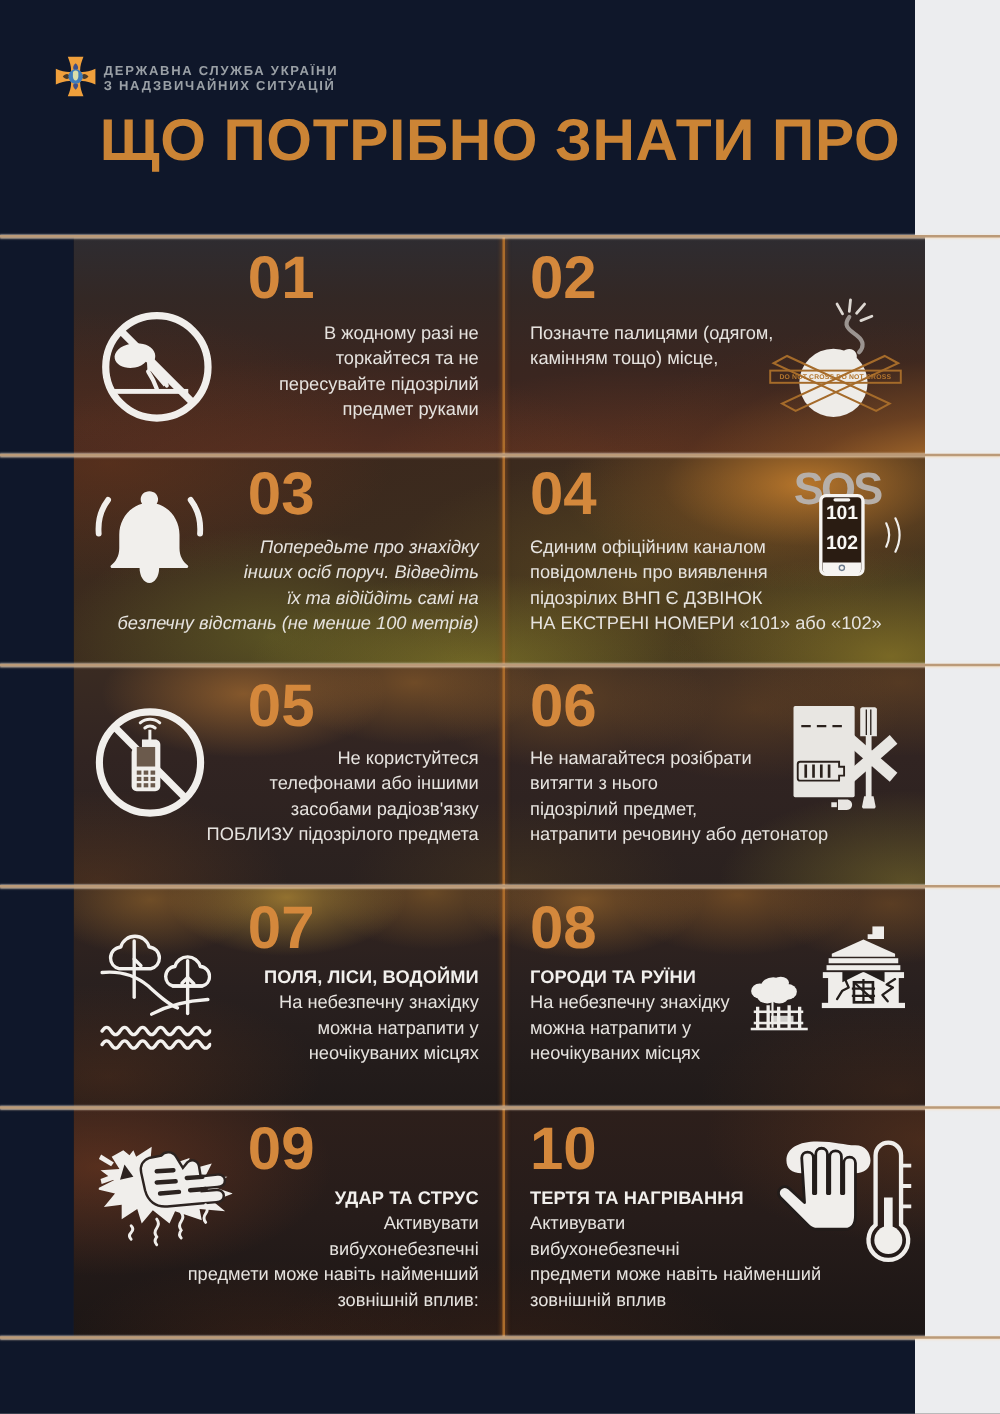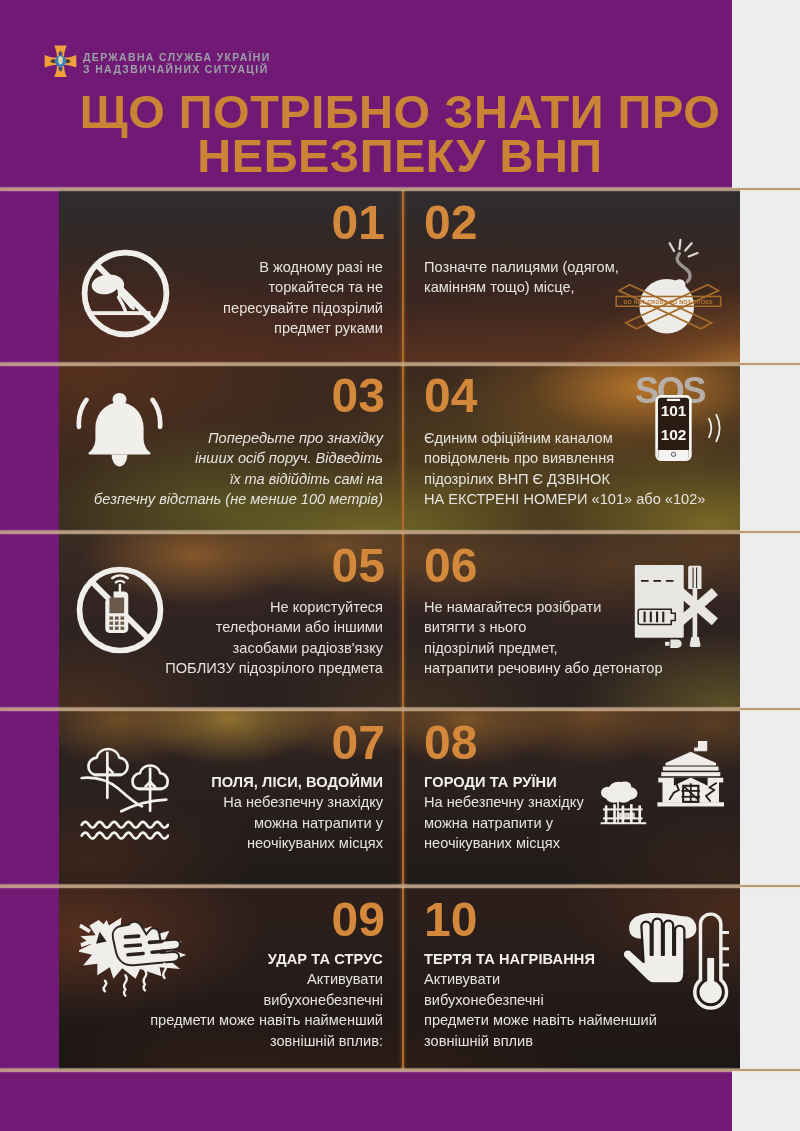--- a/index.html
+++ b/index.html
@@ -1,18 +1,18 @@
 <!DOCTYPE html>
 <html lang="uk"><head>
 <meta charset="utf-8">
 <title>ЩО ПОТРІБНО ЗНАТИ ПРО НЕБЕЗПЕКУ ВНП</title>
 <style>
   html,body{margin:0;padding:0;}
   body{width:800px;height:1131px;background:#ecedef;font-family:"Liberation Sans",sans-serif;overflow:hidden;position:relative;}
-  .poster{position:absolute;left:0;top:0;width:732px;height:1131px;background:#701a75;}
+  .poster{position:absolute;left:0;top:0;width:732px;height:1131px;background:#0f172a;}
 
   
   .brand{position:absolute;left:0;top:0;}
   .brand-logo{position:absolute;left:43.5px;top:43.5px;width:33px;height:34.5px;}
   .brand-text{position:absolute;left:83px;top:52px;color:#9aa0a6;font-size:10.4px;font-weight:700;letter-spacing:1.4px;line-height:11.8px;font-family:"Liberation Sans",sans-serif;}
   .brand-text div{white-space:nowrap;}
 
   .title{position:absolute;left:0;top:90px;width:800px;text-align:center;color:#cb8435;
          font-family:"Liberation Sans",sans-serif;font-weight:700;font-size:47px;line-height:44px;letter-spacing:0.5px;}
 
@@ -106,21 +106,21 @@
   .c03{left:0;top:175px;width:343px;height:168px;}
   .c04{left:345px;top:175px;width:336px;height:168px;}
   .c05{left:0;top:343px;width:343px;height:177px;}
   .c06{left:345px;top:343px;width:336px;height:177px;}
   .c07{left:0;top:520px;width:343px;height:177px;}
   .c08{left:345px;top:520px;width:336px;height:177px;}
   .c09{left:0;top:697px;width:343px;height:184px;}
   .c10{left:345px;top:697px;width:336px;height:184px;}
 
   
-  .c01 .num,.c03 .num,.c05 .num,.c07 .num,.c09 .num{right:17px;text-align:right;width:320px;}
+  .c01 .num,.c03 .num,.c05 .num,.c07 .num,.c09 .num{right:17px;text-align:center;width:320px;}
   .c01 .txt,.c03 .txt,.c05 .txt,.c07 .txt,.c09 .txt{right:19px;text-align:right;width:340px;}
   
   .c02 .num,.c04 .num,.c06 .num,.c08 .num,.c10 .num{left:20px;text-align:left;}
   .c02 .txt,.c04 .txt,.c06 .txt,.c08 .txt,.c10 .txt{left:20px;text-align:left;}
 </style>
 </head>
 <body>
 
 <div class="poster">
 
@@ -135,21 +135,20 @@
       <path d="M50 35 c4.2 0 6.6 2.6 6.6 6.6 l0 8.5 c0 5.6 -3 9.5 -6.6 9.5 c-3.6 0 -6.6 -3.9 -6.6 -9.5 l0 -8.5 c0 -4 2.4 -6.6 6.6 -6.6 z" fill="#d9deaa"></path>
     </svg>
     <div class="brand-text">
       <div>ДЕРЖАВНА СЛУЖБА УКРАЇНИ</div>
       <div>З НАДЗВИЧАЙНИХ СИТУАЦІЙ</div>
     </div>
   </div>
 
   <div class="title">
     <div>ЩО ПОТРІБНО ЗНАТИ ПРО</div>
-    <div>НЕБЕЗПЕКУ ВНП</div>
   </div>
 
   <div class="grid" id="grid">
     <div class="bg bg1"></div>
     <div class="bg bg2"></div>
     <div class="bg bg3"></div>
     <div class="bg bg4"></div>
     <div class="bg bg5"></div>
 
     <div class="cell c01">

